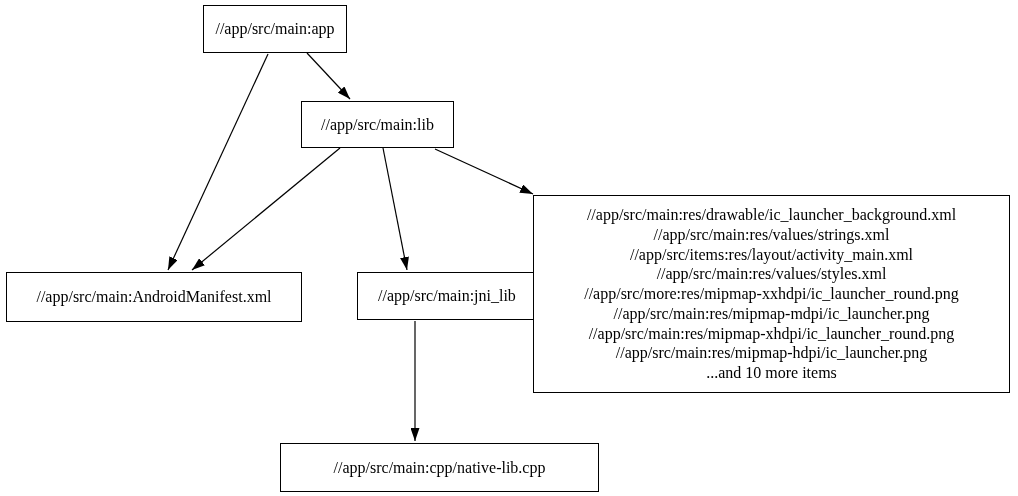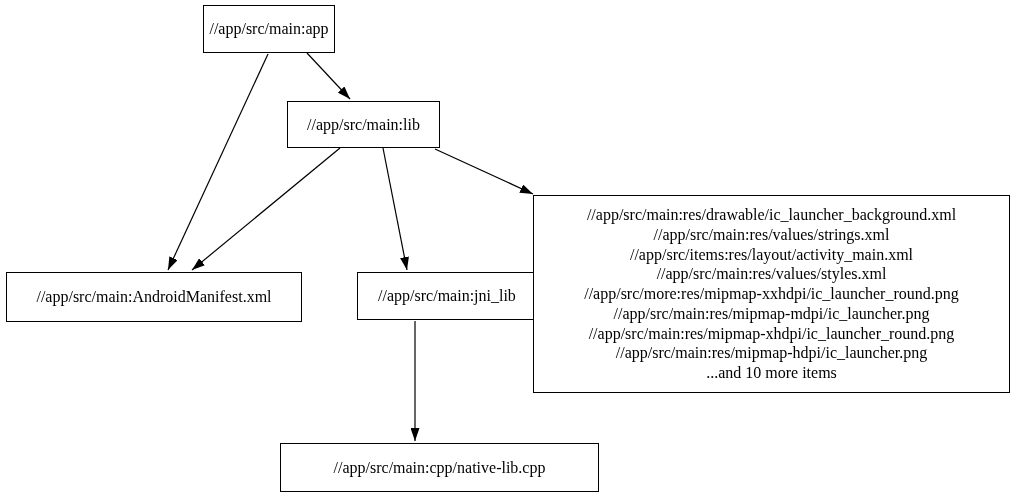--- a/index.html
+++ b/index.html
@@ -56,25 +56,25 @@
       </marker>
     </defs>
     <line class="edge-line" x1="307" y1="53" x2="350" y2="99" marker-end="url(#arrow)"></line>
     <line class="edge-line" x1="268" y1="54" x2="168" y2="270" marker-end="url(#arrow)"></line>
     <line class="edge-line" x1="340" y1="148" x2="192" y2="270" marker-end="url(#arrow)"></line>
     <line class="edge-line" x1="383" y1="148" x2="407" y2="270" marker-end="url(#arrow)"></line>
     <line class="edge-line" x1="435" y1="149" x2="533" y2="194" marker-end="url(#arrow)"></line>
     <line class="edge-line" x1="415" y1="321" x2="415" y2="441" marker-end="url(#arrow)"></line>
   </svg>
 
-  <div class="node" style="left:203px; top:5px; width:132px; height:48px;">
+  <div class="node" style="left:203px; top:5px; width:144px; height:48px;">
     <span>//app/src/main:app</span>
   </div>
 
-  <div class="node" style="left:287px; top:101px; width:153px; height:47px;">
+  <div class="node" style="left:301px; top:101px; width:153px; height:47px;">
     <span>//app/src/main:lib</span>
   </div>
 
   <div class="node" style="left:6px; top:272px; width:296px; height:50px;">
     <span>//app/src/main:AndroidManifest.xml</span>
   </div>
 
   <div class="node" style="left:325px; top:272px; width:180px; height:48px;margin-left:32px;">
     <span>//app/src/main:jni_lib</span>
   </div>

